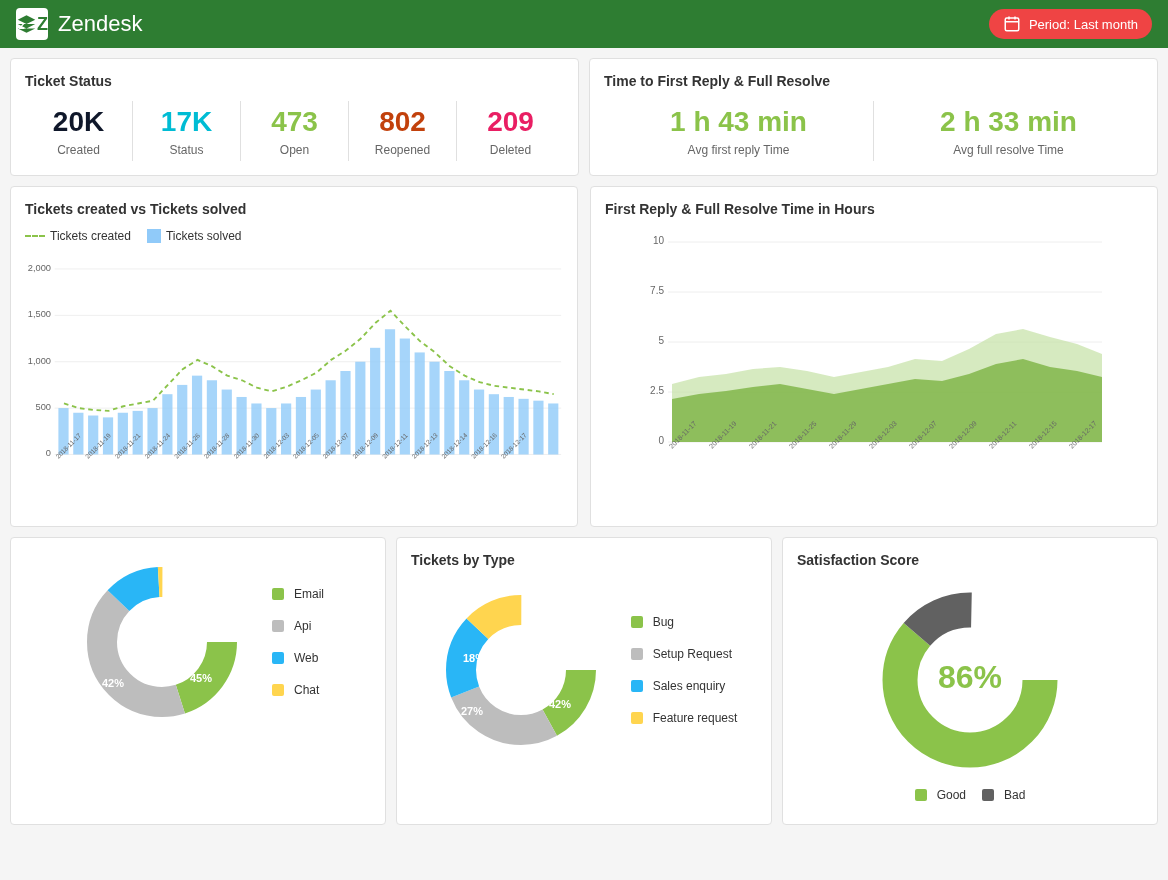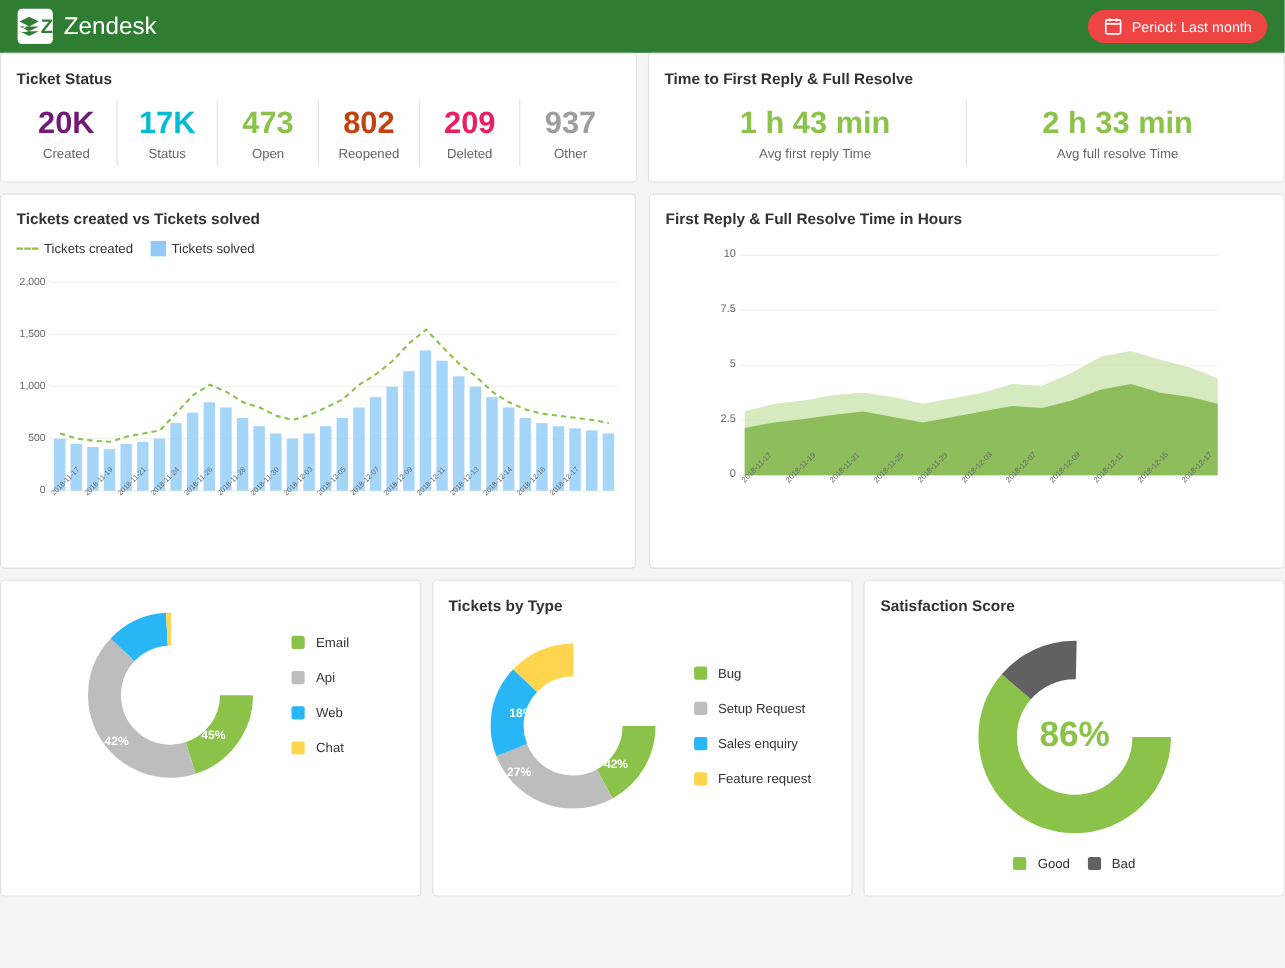--- a/index.html
+++ b/index.html
@@ -26,38 +26,38 @@
       padding: 6px 14px;
       border-radius: 20px;
       cursor: pointer;
       display: flex;
       align-items: center;
       gap: 8px;
       font-size: 13px;
     }
 
     
-    .main { padding: 0; display: flex; flex-direction: column; gap: 10px; }
+    .main { padding: 10px; display: flex; flex-direction: column; gap: 10px; }
 
     
     .panel { background: white; border: 1px solid #e0e0e0; border-radius: 4px; padding: 14px; }
 
     
     .top-row { display: flex; gap: 10px; }
     .ticket-status-panel { flex: 1; }
     .time-panel { flex: 1; }
 
     .panel-title { font-size: 14px; font-weight: bold; color: #333; margin-bottom: 12px; }
 
     .status-metrics { display: flex; gap: 0; }
     .metric-item { flex: 1; text-align: center; padding: 4px 8px; }
     .metric-item + .metric-item { border-left: 1px solid #e0e0e0; }
     .metric-value { font-size: 28px; font-weight: bold; line-height: 1.2; }
     .metric-label { font-size: 12px; color: #666; margin-top: 4px; }
-    .color-green { color: #701a75; }
+    .color-green { color: #0f172a; }
     .color-cyan { color: #00bcd4; }
     .color-lime { color: #8bc34a; }
     .color-orange { color: #c2410c; }
     .color-pink { color: #e91e63; }
     .color-gray { color: #9e9e9e; }
 
     .time-metrics { display: flex; gap: 0; }
     .time-item { flex: 1; text-align: center; padding: 4px 8px; }
     .time-item + .time-item { border-left: 1px solid #e0e0e0; }
     .time-value { font-size: 28px; font-weight: bold; color: #8bc34a; line-height: 1.2; }
@@ -133,24 +133,20 @@
           <div class="metric-value color-lime">473</div>
           <div class="metric-label">Open</div>
         </div>
         <div class="metric-item">
           <div class="metric-value color-orange">802</div>
           <div class="metric-label">Reopened</div>
         </div>
         <div class="metric-item">
           <div class="metric-value color-pink">209</div>
           <div class="metric-label">Deleted</div>
-        </div>
-        <div class="metric-item">
-          <div class="metric-value color-gray">937</div>
-          <div class="metric-label">Other</div>
         </div>
       </div>
     </div>
 
     <div class="panel time-panel">
       <div class="panel-title">Time to First Reply &amp; Full Resolve</div>
       <div class="time-metrics">
         <div class="time-item">
           <div class="time-value">1 h 43 min</div>
           <div class="time-label">Avg first reply Time</div>

